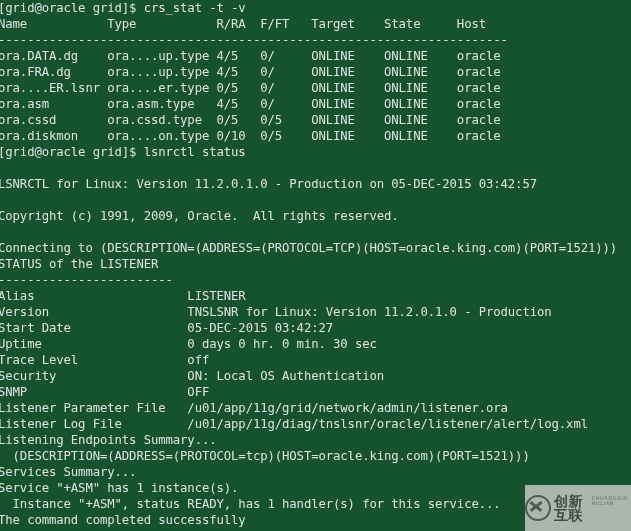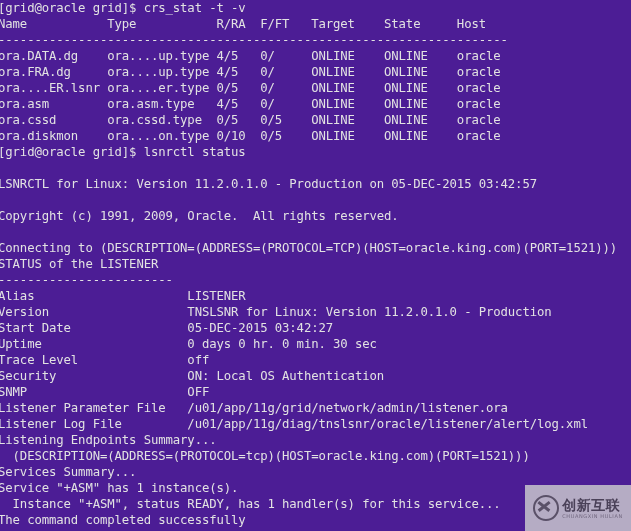--- a/index.html
+++ b/index.html
@@ -14,21 +14,21 @@
     position: relative;
     font-family: "DejaVu Sans Mono", "Liberation Mono", monospace;
   }
 
   #terminal {
     position: absolute;
     left: 0;
     top: 0;
     width: 631px;
     height: 531px;
-    background: #4c1d95;
+    background: #14532d;
     color: #d8d8d8;
     font-family: "DejaVu Sans Mono", "Liberation Mono", monospace;
     font-size: 12.3px;
     line-height: 16px;
     letter-spacing: -0.12px;
     white-space: pre;
     overflow: hidden;
   }
 
   .term-line {
@@ -74,21 +74,21 @@
     left: 2px;
     top: 8px;
     width: 14px;
     height: 2.5px;
     background: #5e5e5e;
   }
   #watermark .wm-logo::before { transform: rotate(38deg); }
   #watermark .wm-logo::after  { transform: rotate(-38deg); }
   #watermark .wm-text {
     display: flex;
-    flex-direction: column;
+    flex-direction: row;
     line-height: 1;
   }
   #watermark .wm-cn {
     font-family: "DejaVu Sans", sans-serif;
     font-size: 14px;
     font-weight: bold;
     color: #4a4a4a;
     letter-spacing: 0.5px;
   }
   #watermark .wm-py {

